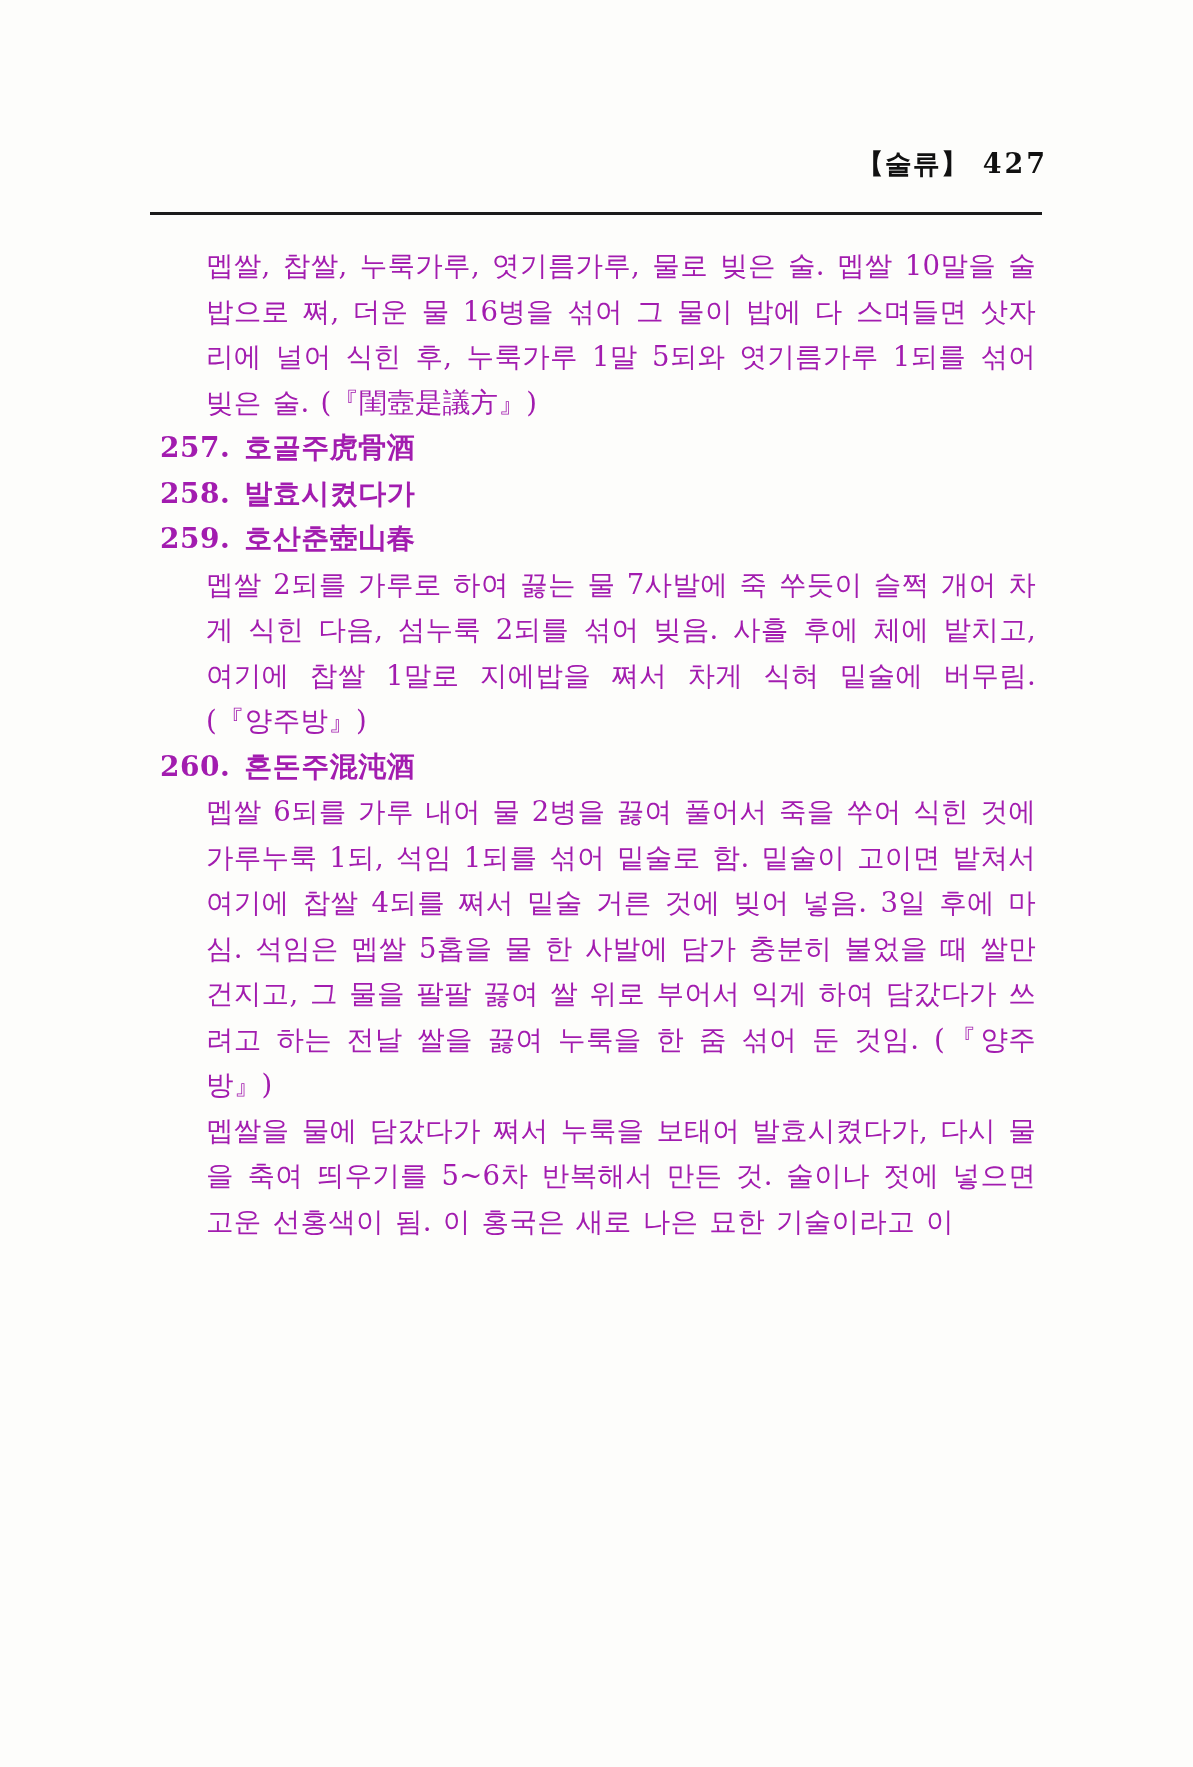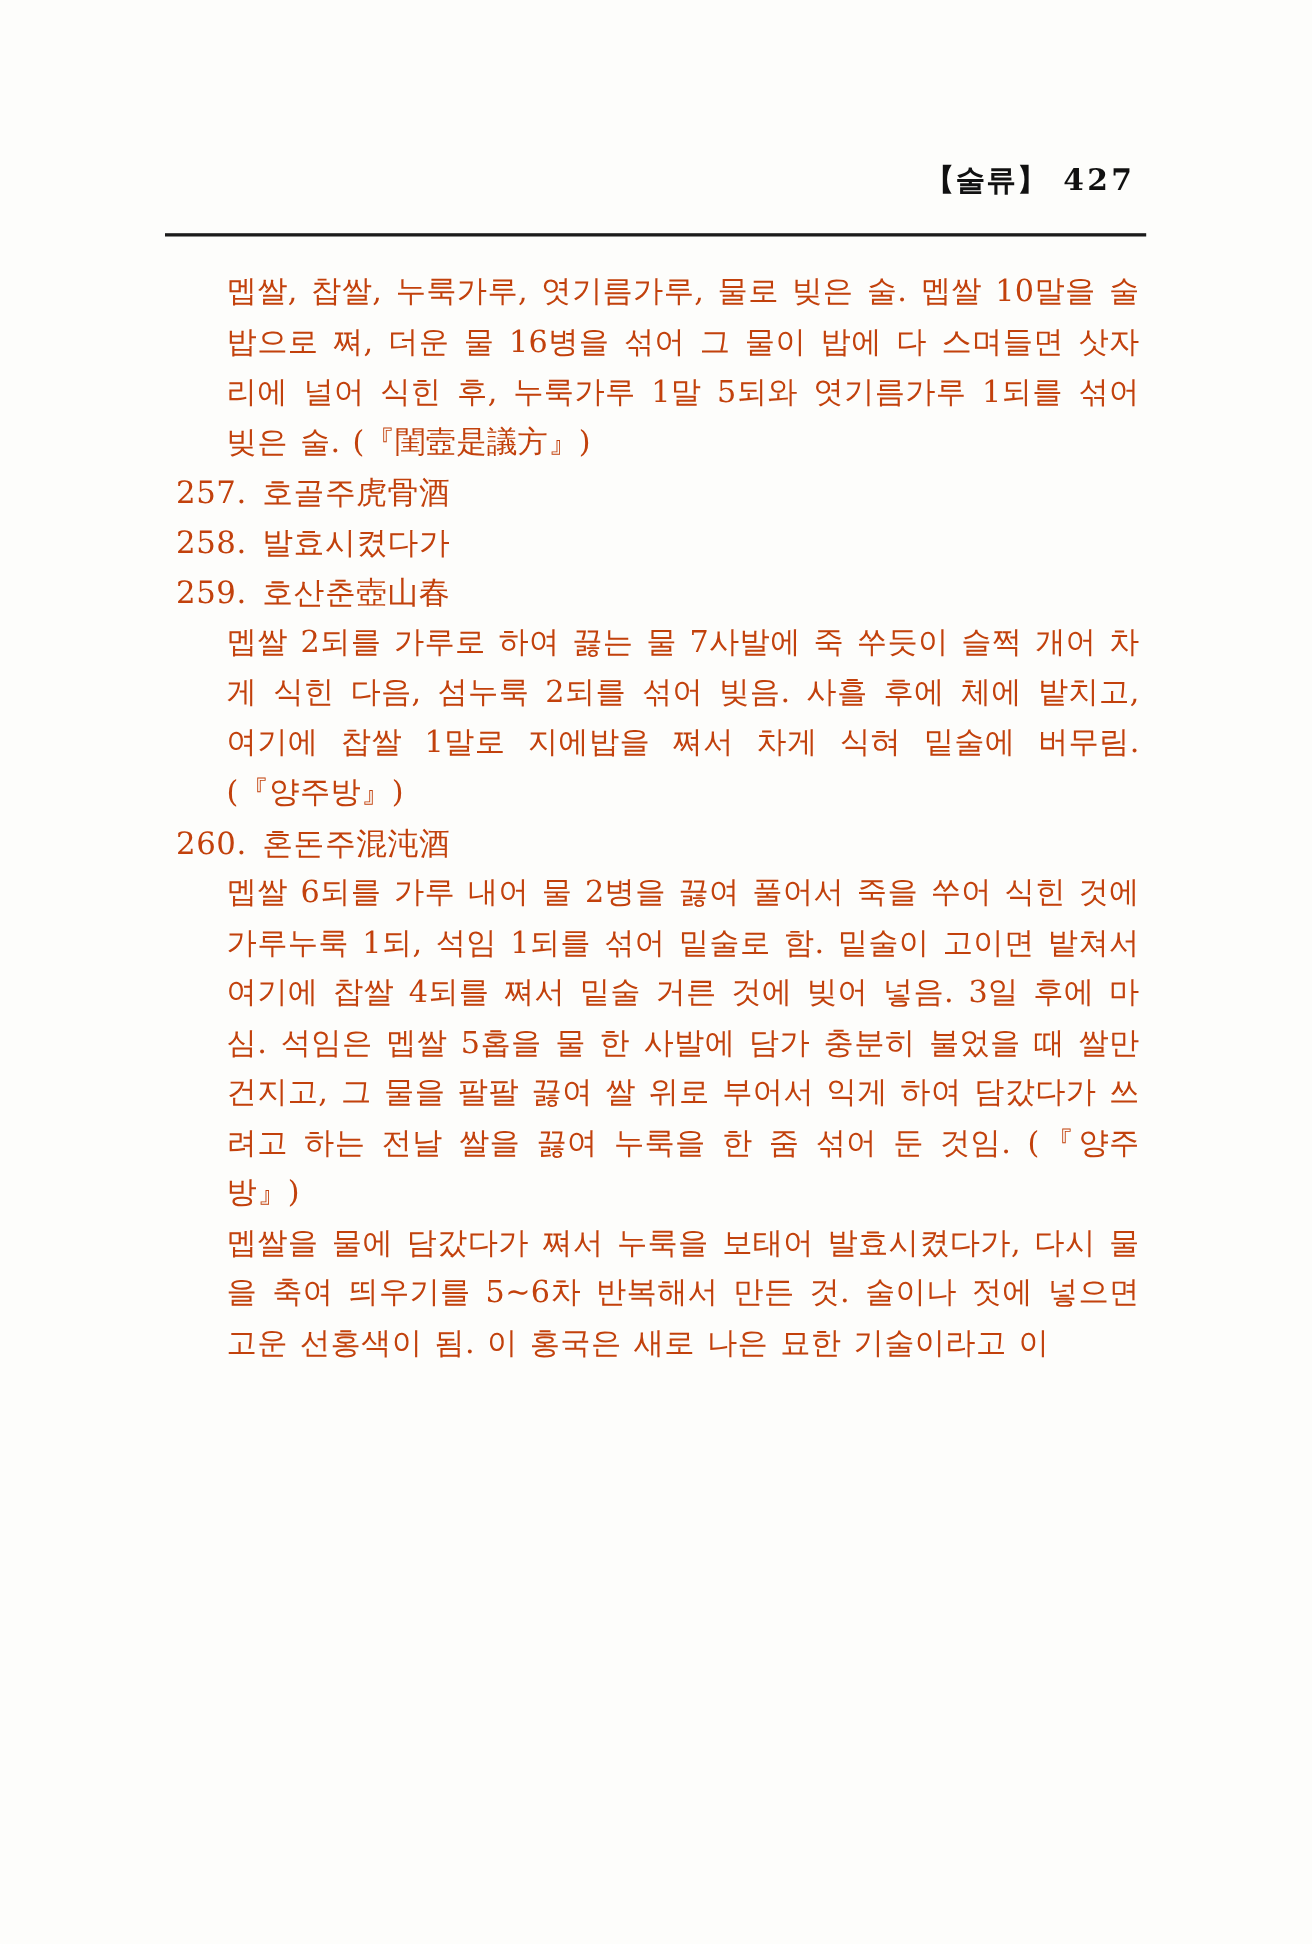--- a/index.html
+++ b/index.html
@@ -13,21 +13,21 @@
     width: 1193px;
     height: 1767px;
     margin: 0 auto;
     background: #fdfdfb;
     color: #161616;
     overflow: hidden;
   }
   .page-header {
     position: absolute;
     top: 146px;
-    left: 152px;
+    left: 168px;
     width: 880px;
     text-align: right;
     font-size: 27px;
     font-weight: 700;
     letter-spacing: 1px;
     color: #111;
   }
   .page-header .section-label { margin-right: 14px; }
   .page-header .page-number { letter-spacing: 3px; }
   .header-rule {
@@ -40,27 +40,27 @@
   }
   .content {
     position: absolute;
     top: 243px;
     left: 160px;
     width: 876px;
     font-size: 27.5px;
     line-height: 45.5px;
     text-align: justify;
     word-break: break-all;
-    color: #c2410c;
+    color: #a21caf;
   }
   .entry { margin: 0; }
   .entry-heading {
     margin: 0;
     font-size: 28px;
-    font-weight: 400;
+    font-weight: 700;
     line-height: 45.5px;
     text-align: left;
     letter-spacing: 0.5px;
   }
   .entry-number { margin-right: 14px; }
   .entry-paragraph {
     margin: 0 0 0 46px;
     word-spacing: 2px;
     letter-spacing: 0.3px;
   }

